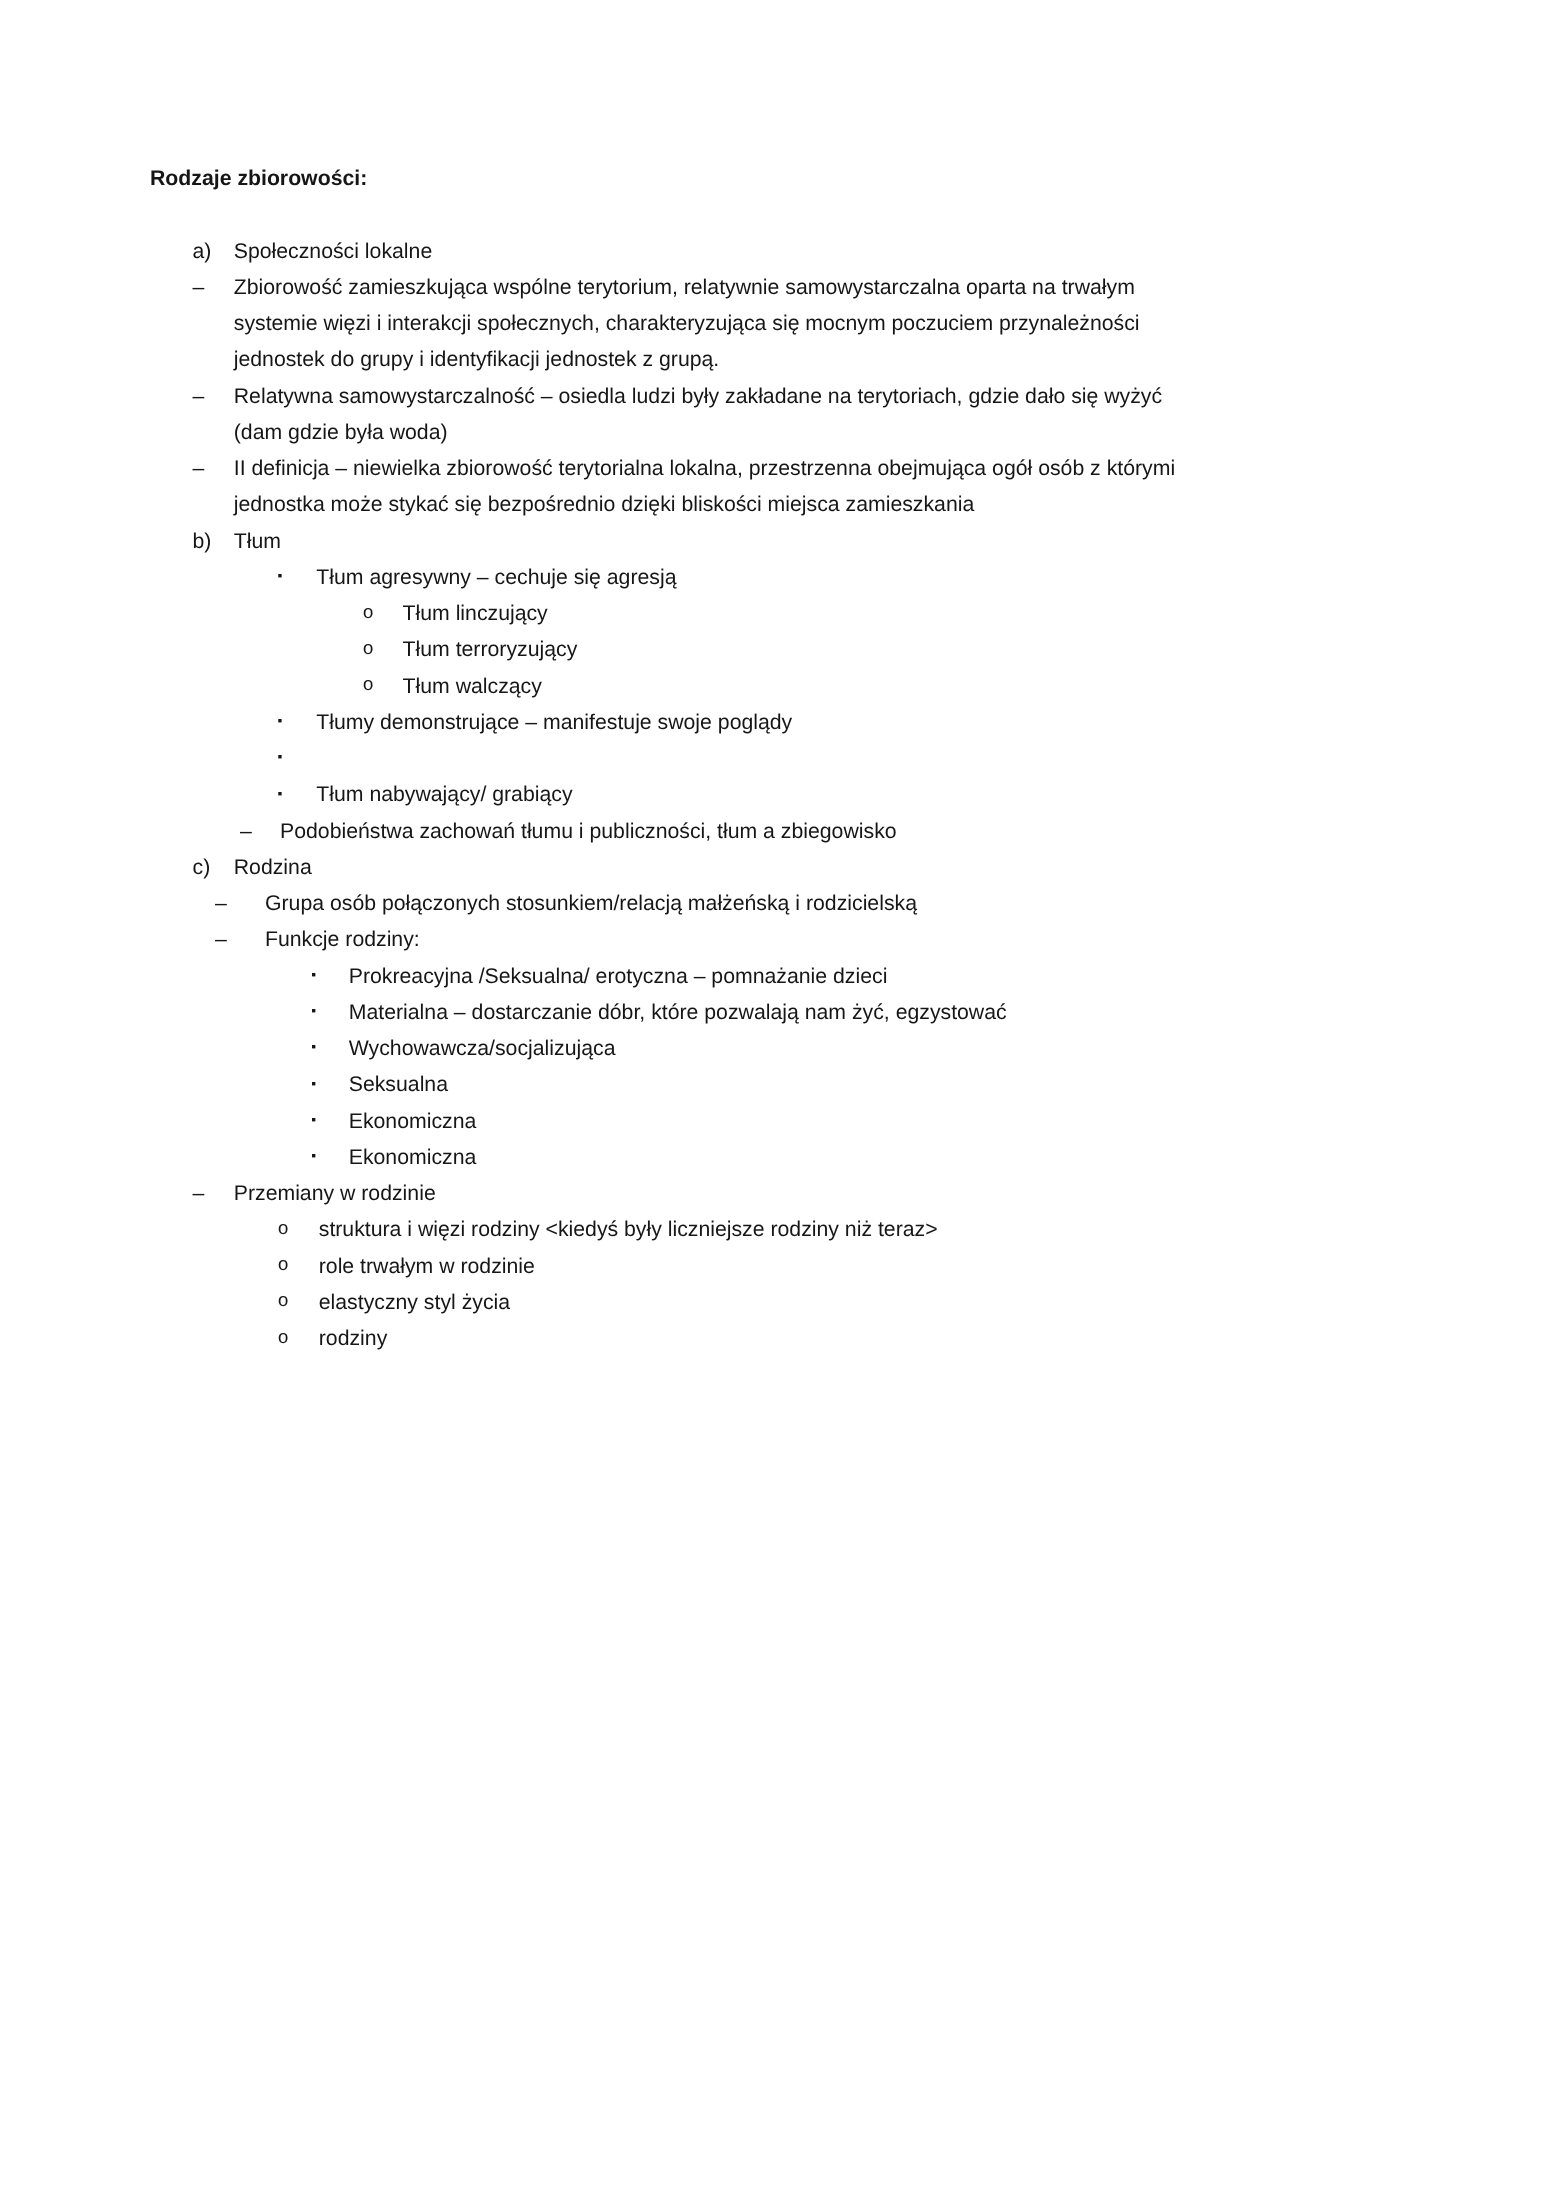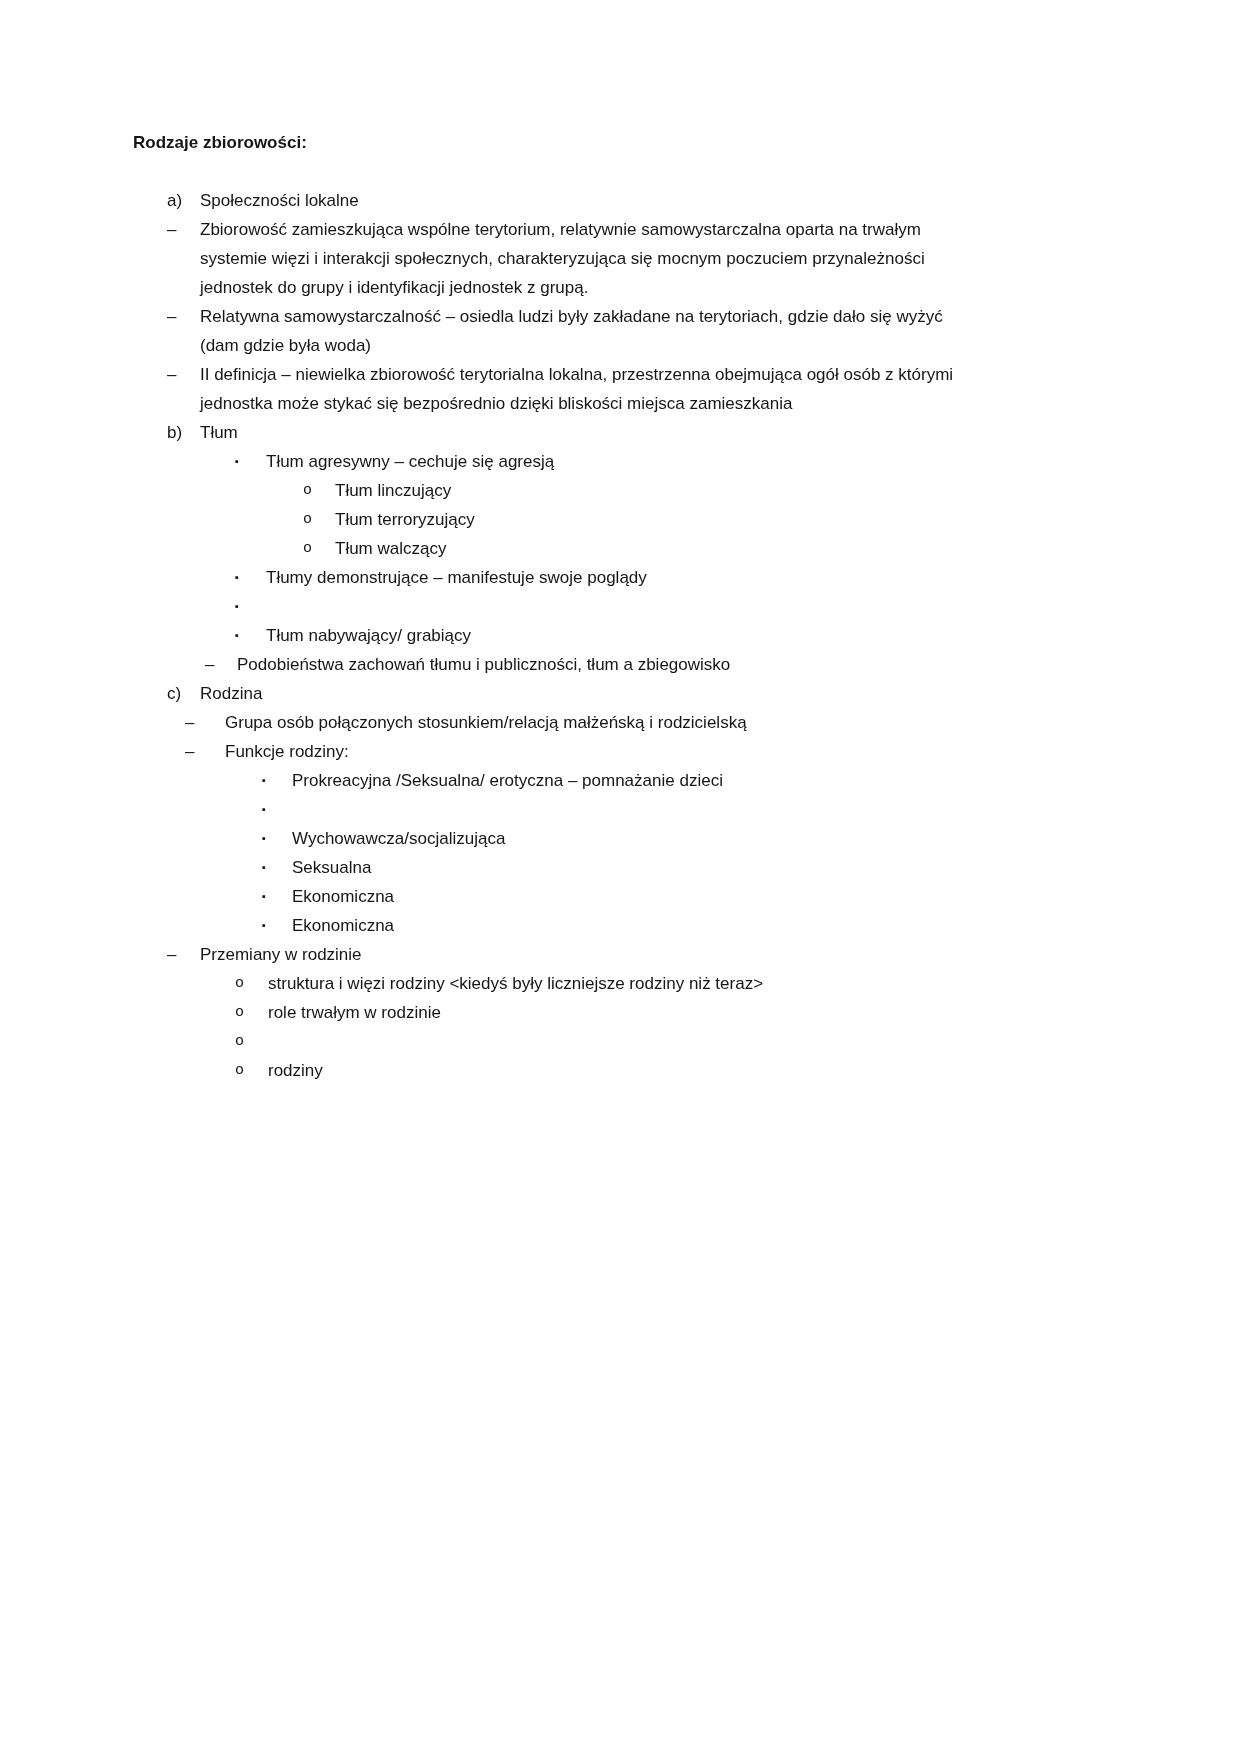--- a/index.html
+++ b/index.html
@@ -7,21 +7,21 @@
     width: 1240px;
     height: 1754px;
     background: #ffffff;
     position: relative;
     overflow: hidden;
     font-family: "Liberation Sans", sans-serif;
     color: #161616;
   }
   .page {
     position: absolute;
-    left: 133px;
+    left: 120px;
     top: 128px;
     width: 845px;
     font-size: 17px;
     line-height: 29px;
   }
   .doc-title {
     font-weight: 700;
     margin: 0 0 29px 0;
     font-size: 17px;
   }
@@ -127,20 +127,21 @@
     <span class="t">Funkcje rodziny:</span>
   </div>
 
   <div class="li lvl-bullet3">
     <span class="m bullet">▪</span>
     <span class="t">Prokreacyjna /Seksualna/ erotyczna – pomnażanie dzieci</span>
   </div>
 
   <div class="li lvl-bullet3">
     <span class="m bullet">▪</span>
+    <span class="t">Materialna – dostarczanie dóbr, które pozwalają nam żyć, egzystować</span>
   </div>
 
   <div class="li lvl-bullet3">
     <span class="m bullet">▪</span>
     <span class="t">Wychowawcza/socjalizująca</span>
   </div>
 
   <div class="li lvl-bullet3">
     <span class="m bullet">▪</span>
     <span class="t">Seksualna</span>
@@ -166,20 +167,21 @@
     <span class="t">struktura i więzi rodziny &lt;kiedyś były liczniejsze rodziny niż teraz&gt;</span>
   </div>
 
   <div class="li lvl-circle2">
     <span class="m circle">o</span>
     <span class="t">role trwałym w rodzinie</span>
   </div>
 
   <div class="li lvl-circle2">
     <span class="m circle">o</span>
+    <span class="t">elastyczny styl życia</span>
   </div>
 
   <div class="li lvl-circle2">
     <span class="m circle">o</span>
     <span class="t">rodziny</span>
   </div>
 
 </div>
 
 </body></html>

